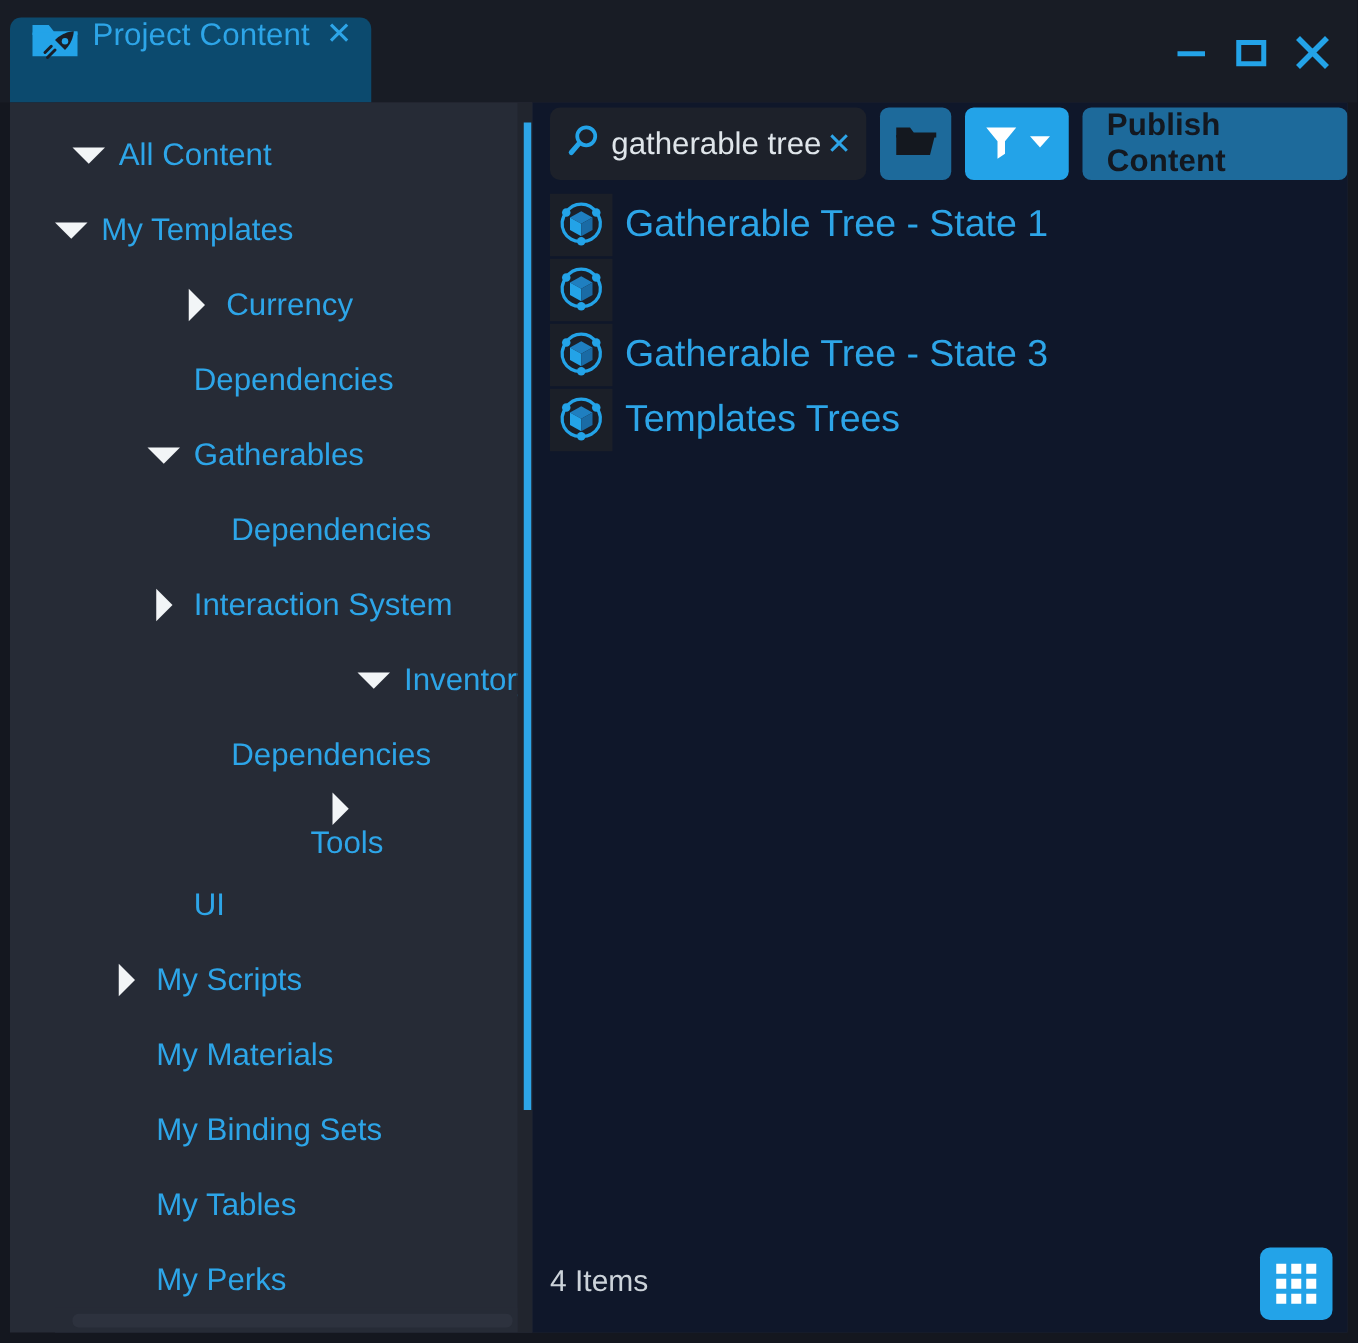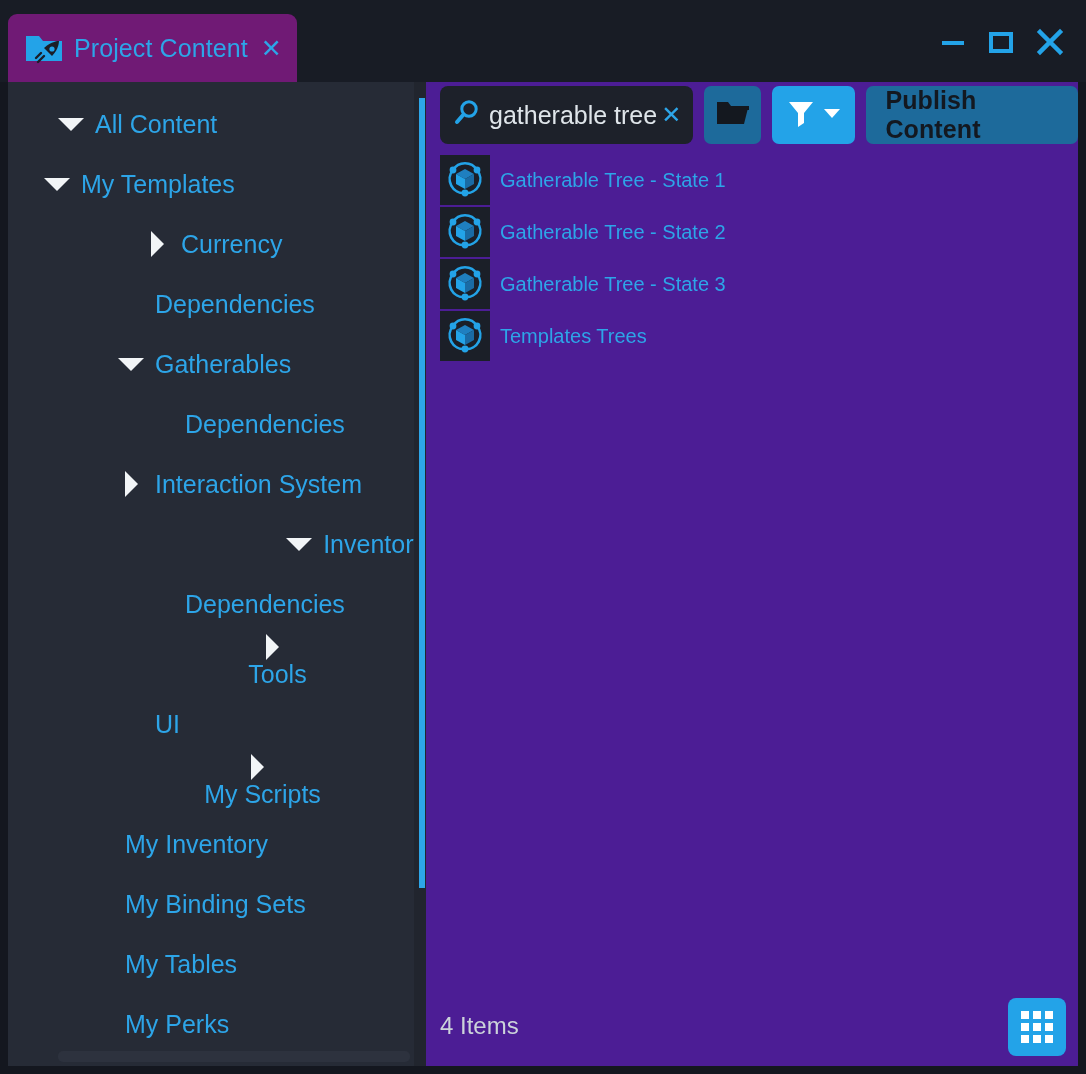--- a/index.html
+++ b/index.html
@@ -17,23 +17,23 @@
   }
 
   
   .titlebar {
     position: absolute; left: 0; top: 0; width: 1086px; height: 82px;
     background: #181c25;
   }
   .tab {
     position: absolute; left: 8px; top: 14px;
     width: 289px; height: 68px;
-    background: #701a75;
+    background: #0c4a6e;
     border-top-left-radius: 9px; border-top-right-radius: 9px;
-    display: flex; align-items: center;
+    display: flex; 
     padding-left: 16px;
   }
   .tab-icon { width: 40px; height: 36px; flex: none; margin-right: 10px; }
   .tab-title {
     color: #2da5e8; font-size: 25px; letter-spacing: .1px;
     white-space: nowrap;
   }
   .tab-close {
     margin-left: 13px; color: #2da5e8; font-size: 25px;
     font-weight: bold; line-height: 1; cursor: pointer;
@@ -107,21 +107,21 @@
   }
   .sb-hthumb {
     position: absolute; left: 14px; bottom: 4px; width: 352px; height: 11px;
     background: #2d323e; border-radius: 5px; cursor: pointer;
   }
 
   
   .main {
     position: relative;
     flex: 1; height: 984px;
-    background: #4c1d95;
+    background: #0f172a;
     overflow: hidden;
   }
 
   .toolbar {
     position: absolute; left: 14px; top: 4px;
     display: flex; align-items: center; gap: 11px;
     height: 58px;
   }
   .searchbox {
     width: 268px; height: 58px;
@@ -159,21 +159,21 @@
   .item {
     display: flex; align-items: center;
     height: 52px; cursor: pointer;
   }
   .item-icon {
     width: 50px; height: 50px; flex: none;
     background: #1b1f28;
     display: flex; align-items: center; justify-content: center;
   }
   .item-label {
-    color: #2da5e8; font-size: 20px; margin-left: 10px;
+    color: #2da5e8; font-size: 30px; margin-left: 10px;
     white-space: nowrap;
   }
 
   
   .statusbar {
     position: absolute; left: 0; bottom: 0;
     width: 100%; height: 76px;
   }
   .status-text {
     position: absolute; left: 14px; top: 22px;
@@ -286,29 +286,29 @@
           <div class="tree-row" style="padding-left: 74px; flex-direction: column;">
             <span class="caret">
               <span class="caret-right"></span>
             </span>
             <span class="tree-label">Tools</span>
           </div>
           <div class="tree-row" style="padding-left: 74px;">
             <span class="caret none"></span>
             <span class="tree-label">UI</span>
           </div>
-          <div class="tree-row" style="padding-left: 44px; flex-direction: column;">
+          <div class="tree-row" style="padding-left: 44px;">
             <span class="caret">
               <span class="caret-right"></span>
             </span>
             <span class="tree-label">My Scripts</span>
           </div>
           <div class="tree-row" style="padding-left: 44px;">
             <span class="caret none"></span>
-            <span class="tree-label">My Inventory</span>
+            <span class="tree-label">My Materials</span>
           </div>
           <div class="tree-row" style="padding-left: 44px;">
             <span class="caret none"></span>
             <span class="tree-label">My Binding Sets</span>
           </div>
           <div class="tree-row" style="padding-left: 44px;">
             <span class="caret none"></span>
             <span class="tree-label">My Tables</span>
           </div>
           <div class="tree-row" style="padding-left: 44px;">
@@ -388,21 +388,20 @@
   <path d="M31 9 A14 14 0 0 1 19 32" fill="none" stroke="#23a3e8" stroke-width="2.6"></path>
   <path d="M19 32 A14 14 0 0 1 7 9" fill="none" stroke="#23a3e8" stroke-width="2.6"></path>
   <circle cx="7" cy="9" r="3.4" fill="#23a3e8"></circle>
   <circle cx="31" cy="9" r="3.4" fill="#23a3e8"></circle>
   <circle cx="19" cy="32" r="3.4" fill="#23a3e8"></circle>
   <path d="M19 8 L28 13 L19 18 L10 13 Z" fill="#1f7fc0"></path>
   <path d="M10 13 L19 18 L19 28 L10 23 Z" fill="#23a3e8"></path>
   <path d="M28 13 L19 18 L19 28 L28 23 Z" fill="#1a6ba5"></path>
 </svg>
             </span>
-            <span class="item-label">Gatherable Tree - State 2</span>
           </div>
           <div class="item">
             <span class="item-icon">
               <svg width="38" height="38" viewBox="0 0 38 38">
   <path d="M7 9 A14 14 0 0 1 31 9" fill="none" stroke="#23a3e8" stroke-width="2.6"></path>
   <path d="M31 9 A14 14 0 0 1 19 32" fill="none" stroke="#23a3e8" stroke-width="2.6"></path>
   <path d="M19 32 A14 14 0 0 1 7 9" fill="none" stroke="#23a3e8" stroke-width="2.6"></path>
   <circle cx="7" cy="9" r="3.4" fill="#23a3e8"></circle>
   <circle cx="31" cy="9" r="3.4" fill="#23a3e8"></circle>
   <circle cx="19" cy="32" r="3.4" fill="#23a3e8"></circle>

